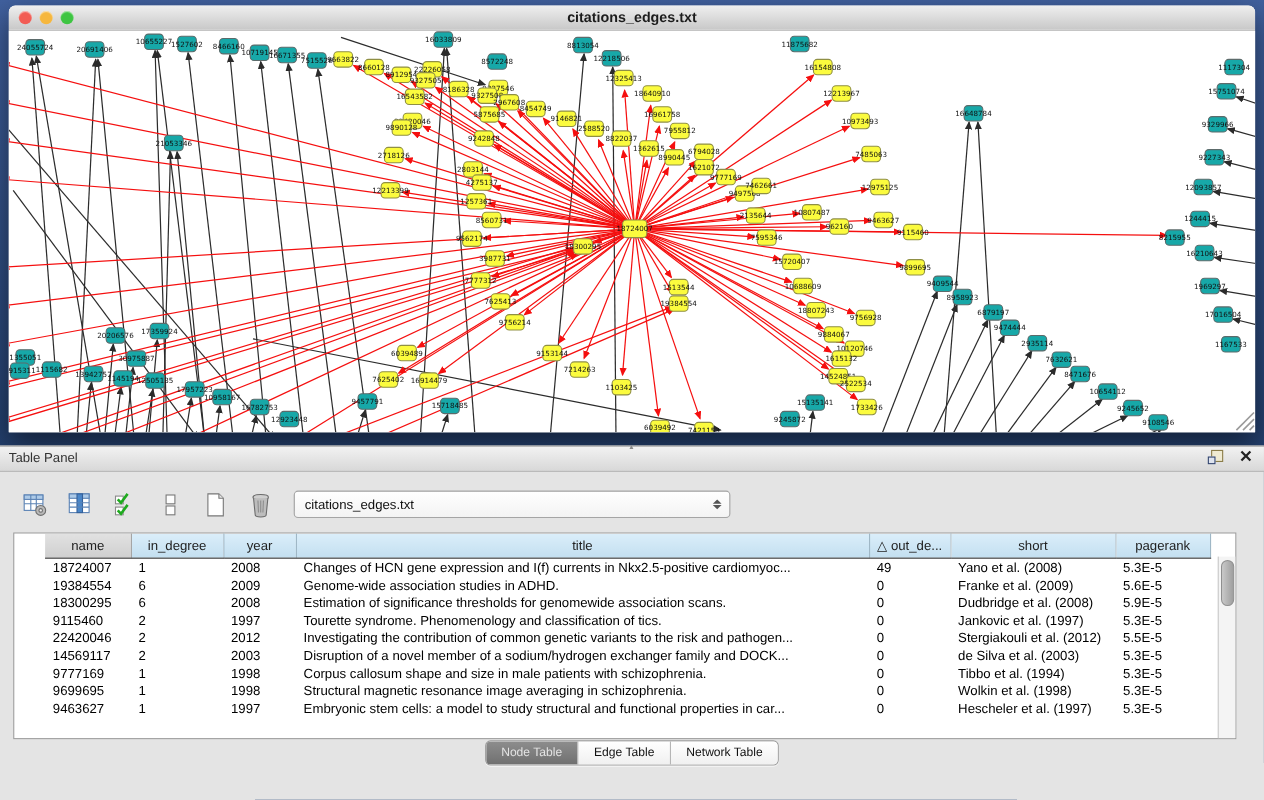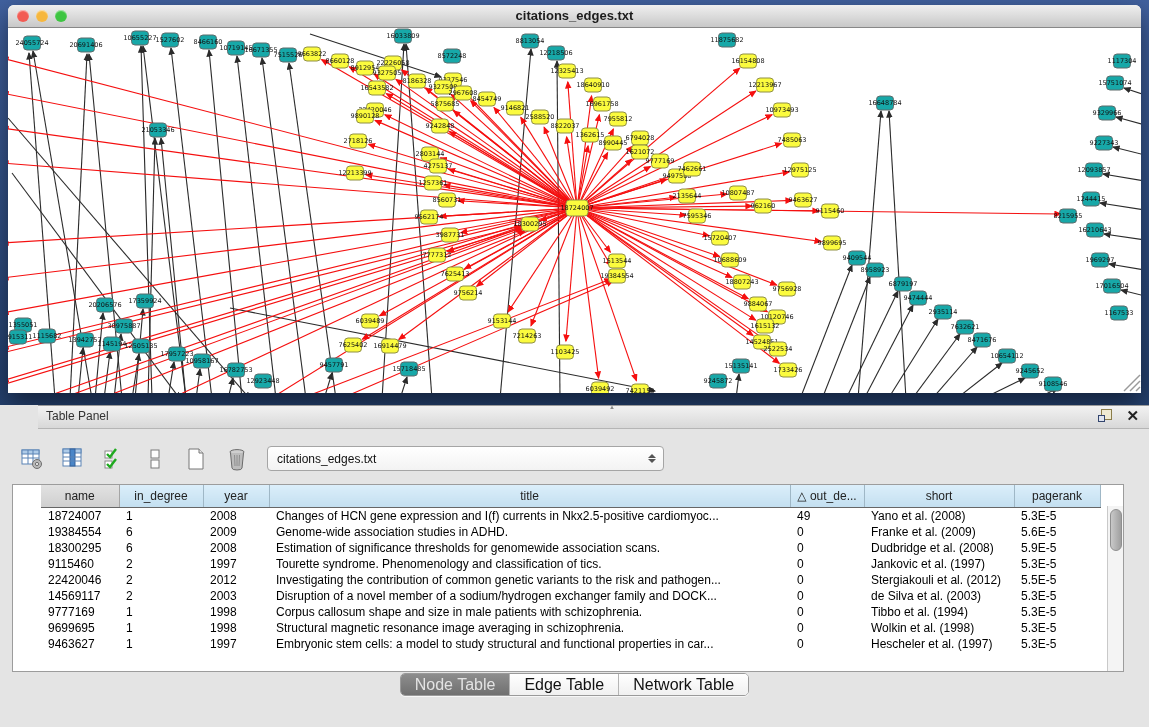--- a/index.html
+++ b/index.html
@@ -12,21 +12,21 @@
   .titlebar{height:22px;background:linear-gradient(#efefef,#c8c8c8);
     border-radius:6px 6px 0 0;border-bottom:1px solid #888;position:relative;}
   .traffic{position:absolute;left:9px;top:5px;display:flex;gap:7px;}
   .light{width:12px;height:12px;border-radius:50%;box-shadow:inset 0 1px 1px rgba(255,255,255,.6);}
   .win-title{text-align:center;font-weight:bold;font-size:13px;color:#1c1c1c;line-height:22px;}
   .canvas-wrap{position:absolute;left:0;top:23px;right:0;bottom:0;background:#fff;overflow:hidden;}
   svg text.nlab{font-family:"DejaVu Sans",sans-serif;font-size:6.5px;fill:#111;text-anchor:middle;}
   
   .table-panel{position:absolute;left:0;top:405px;width:1149px;height:322px;background:#e4e4e4;}
   .panel-header{position:relative;height:22px;background:linear-gradient(#f2f2f2,#d8d8d8);
-    border-top:1px solid #9a9a9a;border-bottom:1px solid #b5b5b5;margin-left:38px;}
+    border-top:1px solid #9a9a9a;border-bottom:1px solid #b5b5b5;}
   .panel-title{position:absolute;left:8px;top:3px;font-size:12px;color:#333;}
   .splitter-grip{position:absolute;left:565px;top:-1px;width:18px;height:4px;color:#8a8a8a;
     font-size:7px;line-height:4px;text-align:center;}
   .hdr-icons{position:absolute;right:10px;top:2px;display:flex;gap:14px;align-items:center;}
   .float-icon{position:relative;width:14px;height:14px;}
   .float-icon .sq1{position:absolute;left:3px;top:0;width:9px;height:9px;border:1px solid #8b7d4a;background:#efead2;}
   .float-icon .sq2{position:absolute;left:0;top:6px;width:5px;height:5px;border:1px solid #33456e;background:#dfe4ef;}
   .close-icon{font-size:15px;font-weight:bold;color:#222;line-height:16px;cursor:default;}
   .toolbar{position:absolute;left:18px;top:36px;height:36px;display:flex;align-items:center;gap:13px;}
   .tool-btn{width:28px;height:28px;display:flex;align-items:center;justify-content:center;}
@@ -47,21 +47,21 @@
     overflow:hidden;white-space:nowrap;}
   table.grid th.key{background:linear-gradient(#e2e2e2,#cfcfcf);border-right:1px solid #a5a5a5;}
   table.grid td{height:16px;padding:0 0 0 7px;white-space:nowrap;overflow:hidden;border:0;}
   .vscroll{position:absolute;right:0;top:21px;bottom:0;width:15px;background:#f4f4f4;border-left:1px solid #c9c9c9;}
   .vthumb{position:absolute;left:2px;top:3px;width:10px;height:40px;border-radius:6px;
     background:linear-gradient(90deg,#c9c9c9,#9f9f9f);border:1px solid #8f8f8f;}
   
   .tabbar{position:absolute;left:0;top:268px;width:1149px;height:28px;display:flex;justify-content:center;}
   .segmented{display:inline-flex;height:21px;border:1px solid #9a9a9a;border-radius:5px;overflow:hidden;
     background:#fff;box-shadow:0 1px 0 rgba(255,255,255,.7);}
-  .segment{padding:0 14px;font-size:16px;line-height:21px;color:#111;background:linear-gradient(#fff,#f0f0f0);
+  .segment{padding:0 14px;font-size:11px;line-height:21px;color:#111;background:linear-gradient(#fff,#f0f0f0);
     border-right:1px solid #b5b5b5;}
   .segment:last-child{border-right:0;}
   .segment.active{background:linear-gradient(#8d8d8d,#707070);color:#e3e3e3;}
   
   .statusbar{position:absolute;left:0;bottom:0;width:1149px;height:26px;
     background:linear-gradient(#ececec,#d2d2d2);border-top:1px solid #adadad;}
   .mem{position:absolute;right:30px;top:6px;font-size:11px;color:#222;}
   .memdot{position:absolute;right:8px;top:5px;width:14px;height:14px;border-radius:50%;
     background:radial-gradient(circle at 35% 30%,#a8f0a0,#3dc23d 60%,#279327);border:1px solid #1f7a1f;}
 </style>

